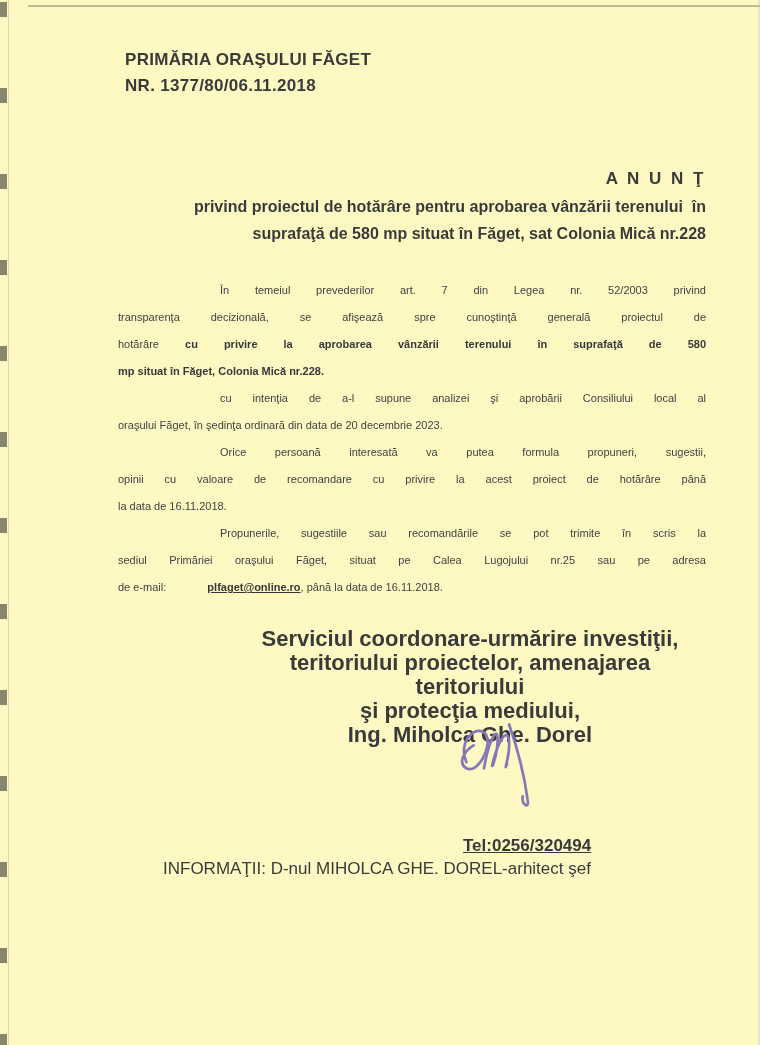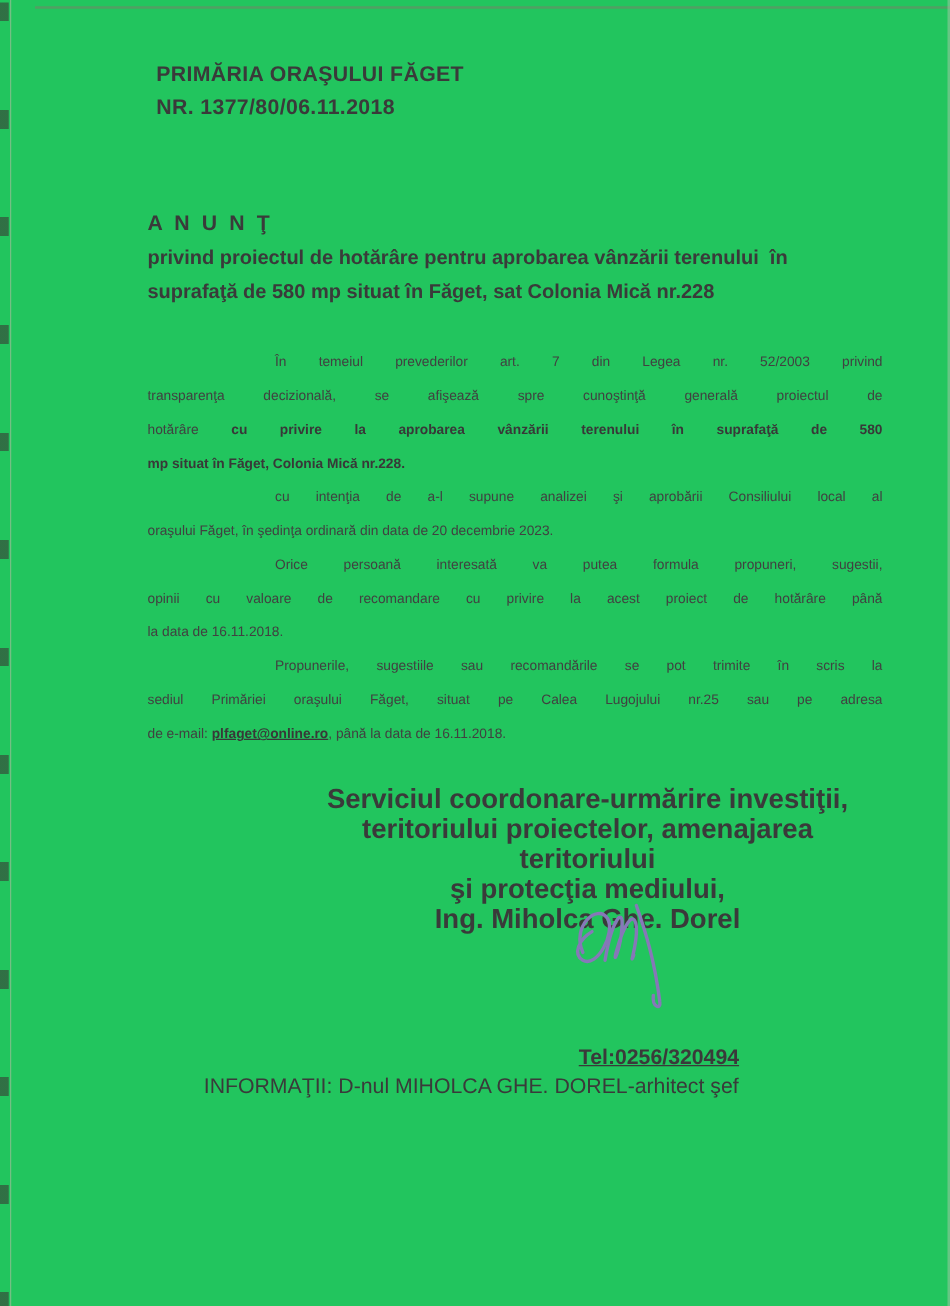--- a/index.html
+++ b/index.html
@@ -1,19 +1,19 @@
 <!DOCTYPE html>
 <html><head>
 <meta charset="utf-8">
 <style>
   html,body{margin:0;padding:0;background:#e8e8e8;}
   .page{
     position:relative;
     width:760px;height:1045px;
-    background:#22c55e;
+    background:#fef9c3;
     font-family:"Liberation Sans", sans-serif;
     color:#414141;
     overflow:hidden;
     box-sizing:border-box;
   }
   
   .edge-marks{
     position:absolute;left:0;top:2px;width:7px;height:1043px;
     background:repeating-linear-gradient(to bottom, rgba(58,56,52,0.6) 0 15px, transparent 15px 86px);
     pointer-events:none;
@@ -22,34 +22,34 @@
   .scan-left{position:absolute;left:8px;top:0;bottom:0;width:1px;background:rgba(196,188,170,0.5);}
   .scan-right{position:absolute;right:0;top:0;bottom:0;width:2px;background:rgba(205,200,190,0.4);}
 
   .doc-header{
     position:absolute;left:125px;top:47px;
     font-weight:bold;font-size:17px;line-height:26px;
     color:#3a3a3a;letter-spacing:0.3px;
   }
   .title-block{
     position:absolute;left:118px;top:165px;width:588px;
-    text-align:left;font-weight:bold;color:#3a3a3a;
+    text-align:right;font-weight:bold;color:#3a3a3a;
   }
   .doc-title{font-size:17px;line-height:28px;letter-spacing:2.5px;}
   .doc-subtitle{font-size:16px;line-height:27px;}
 
   .body-text{
     position:absolute;left:118px;top:277px;width:588px;
     font-size:11px;color:#414141;
   }
   .bl{height:27px;line-height:27px;overflow:hidden;}
   .just{text-align:justify;text-align-last:justify;}
   .ind{padding-left:102px;}
   .b{font-weight:bold;color:#383838;text-align:right;}
-  .u{text-decoration:underline;}
+  .u{text-decoration:underline;margin-left:38px;}
 
   .sig-block{
     position:absolute;left:250px;top:627px;width:440px;
     text-align:center;font-weight:bold;font-size:22px;line-height:24px;color:#3a3a3a;
   }
   .signature{position:absolute;left:448px;top:714px;width:118px;height:96px;}
 
   .info-line{
     position:absolute;left:163px;top:857px;
     font-weight:normal;font-size:17px;line-height:23px;color:#3a3a3a;

